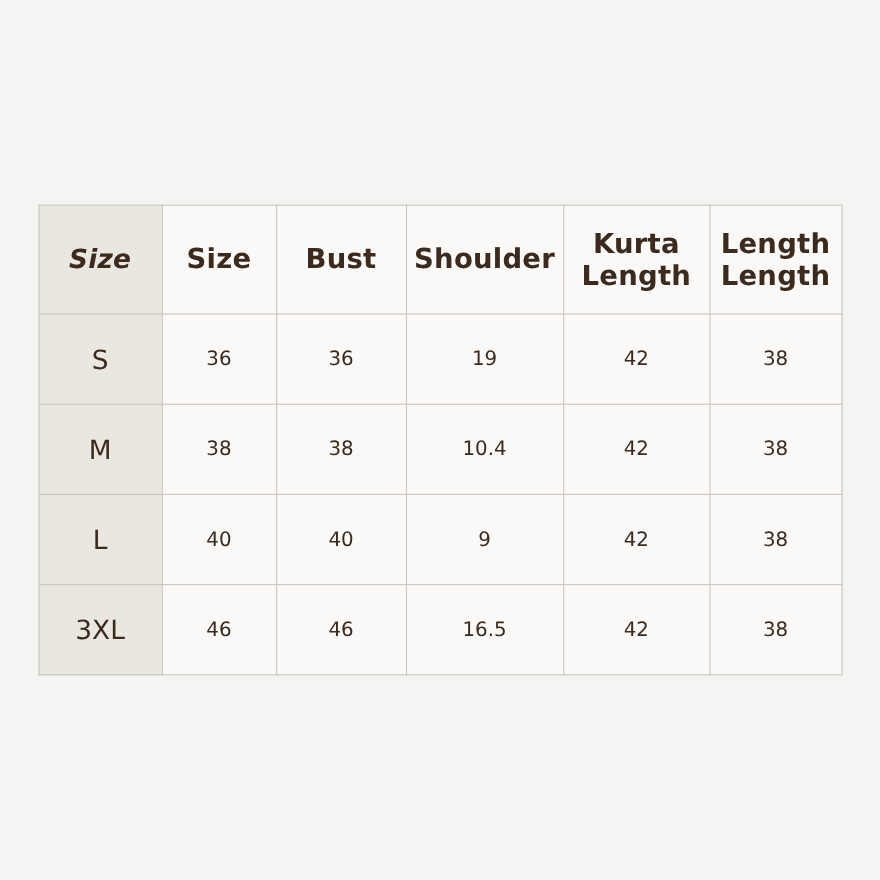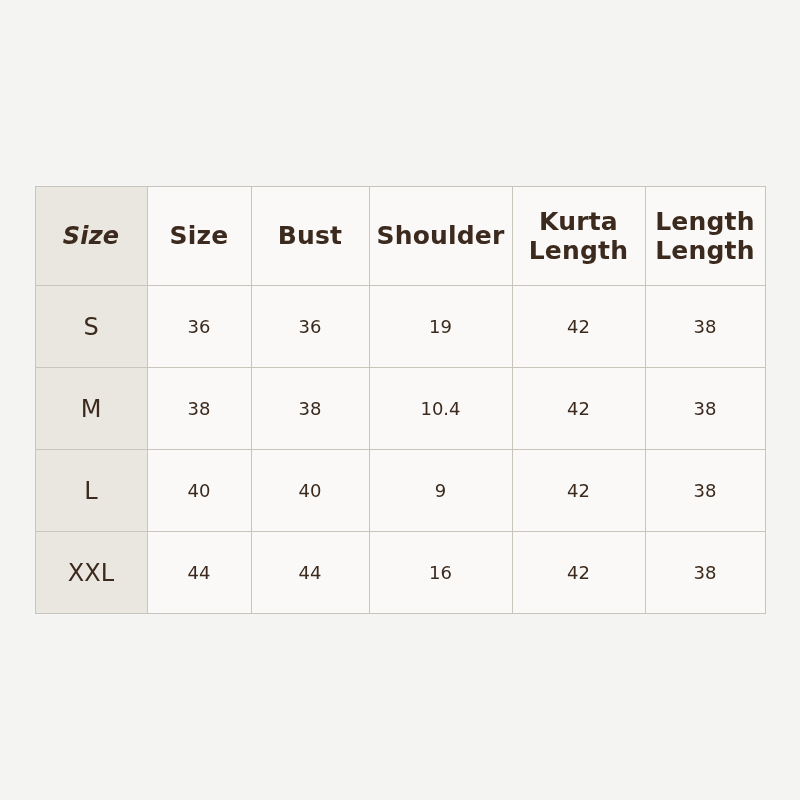--- a/index.html
+++ b/index.html
@@ -106,22 +106,22 @@
       </tr>
       <tr>
         <td class="size-col">L</td>
         <td>40</td>
         <td>40</td>
         <td>9</td>
         <td>42</td>
         <td>38</td>
       </tr>
       <tr>
-        <td class="size-col">XXL</td>
-        <td>44</td>
-        <td>44</td>
-        <td>16</td>
+        <td class="size-col">3XL</td>
+        <td>46</td>
+        <td>46</td>
+        <td>16.5</td>
         <td>42</td>
         <td>38</td>
       </tr>
     </tbody>
   </table>
 </div>
 
 </body></html>

